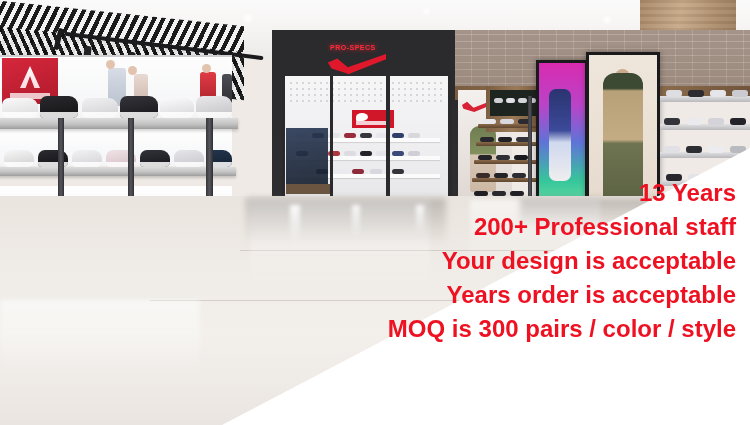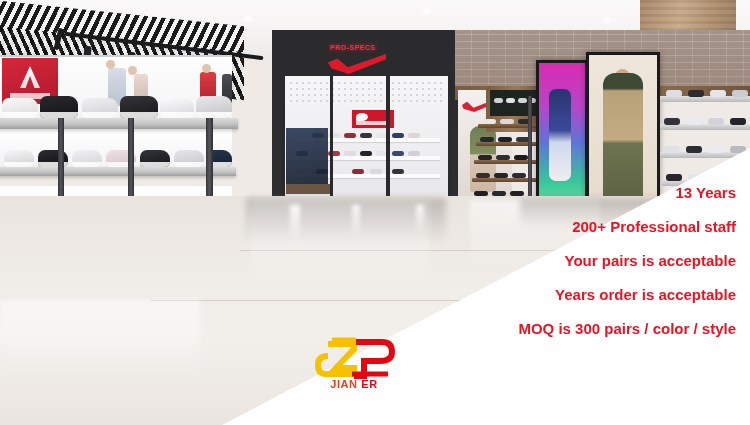--- a/index.html
+++ b/index.html
@@ -117,21 +117,21 @@
 
   
   .white-wedge{position:absolute;left:0;top:0;width:750px;height:425px;background:#ffffff;
     clip-path:polygon(750px 148px, 750px 425px, 222px 425px);}
 
   
   .title{position:absolute;left:0;top:2px;width:750px;text-align:center;
     color:#f5001e;font-size:24px;font-weight:bold;letter-spacing:.2px;}
 
   .bullets{position:absolute;right:14px;top:176px;width:470px;text-align:right;
-    color:#ee1122;font-weight:bold;font-size:15px;line-height:34px;}
+    color:#ee1122;font-weight:bold;font-size:24px;line-height:34px;}
   .bullets div{white-space:nowrap;}
 
   
   .logo{position:absolute;left:308px;top:334px;width:92px;height:62px;}
   .logo .mono{position:absolute;left:0;top:0;width:92px;height:46px;}
   .logo .ltxt{position:absolute;left:0;top:44px;width:92px;text-align:center;
     font-size:11px;font-weight:bold;color:#e8401c;letter-spacing:.6px;}
   .logo .ltxt span.er{color:#e30613;}
 </style>
 </head>
@@ -365,32 +365,19 @@
     <div class="floor-refl" style="left:416px;top:205px;width:8px;height:30px;background:linear-gradient(180deg,rgba(255,255,255,.9),rgba(255,255,255,0));"></div>
 
   </div>
 
   <div class="white-wedge"></div>
 
 
   <div class="bullets">
     <div>13 Years</div>
     <div>200+ Professional staff</div>
-    <div>Your pairs is acceptable</div>
+    <div>Your design is acceptable</div>
     <div>Years order is acceptable</div>
     <div>MOQ is 300 pairs / color / style</div>
   </div>
 
-  <div class="logo">
-    <svg class="mono" viewBox="0 0 92 46">
-      <g fill="none" stroke-linecap="butt" stroke-linejoin="miter">
-
-        <path d="M20 10 L46 10 L46 15 L28 34 L46 34 L46 40 L18 40 Q10 40 10 31 Q10 22 20 22" stroke="#f5c100" stroke-width="6"></path>
-        <path d="M24 6 L48 6" stroke="#f5c100" stroke-width="5"></path>
-
-        <path d="M48 8 L74 8 Q84 8 84 18 Q84 27 72 27 L56 27 L56 42 L46 42" stroke="#e30613" stroke-width="6"></path>
-        <path d="M44 40 L80 40" stroke="#e30613" stroke-width="5"></path>
-      </g>
-    </svg>
-    <div class="ltxt"><span>JIAN</span> <span class="er">ER</span></div>
-  </div>
 
 </div>
 
 </body></html>

